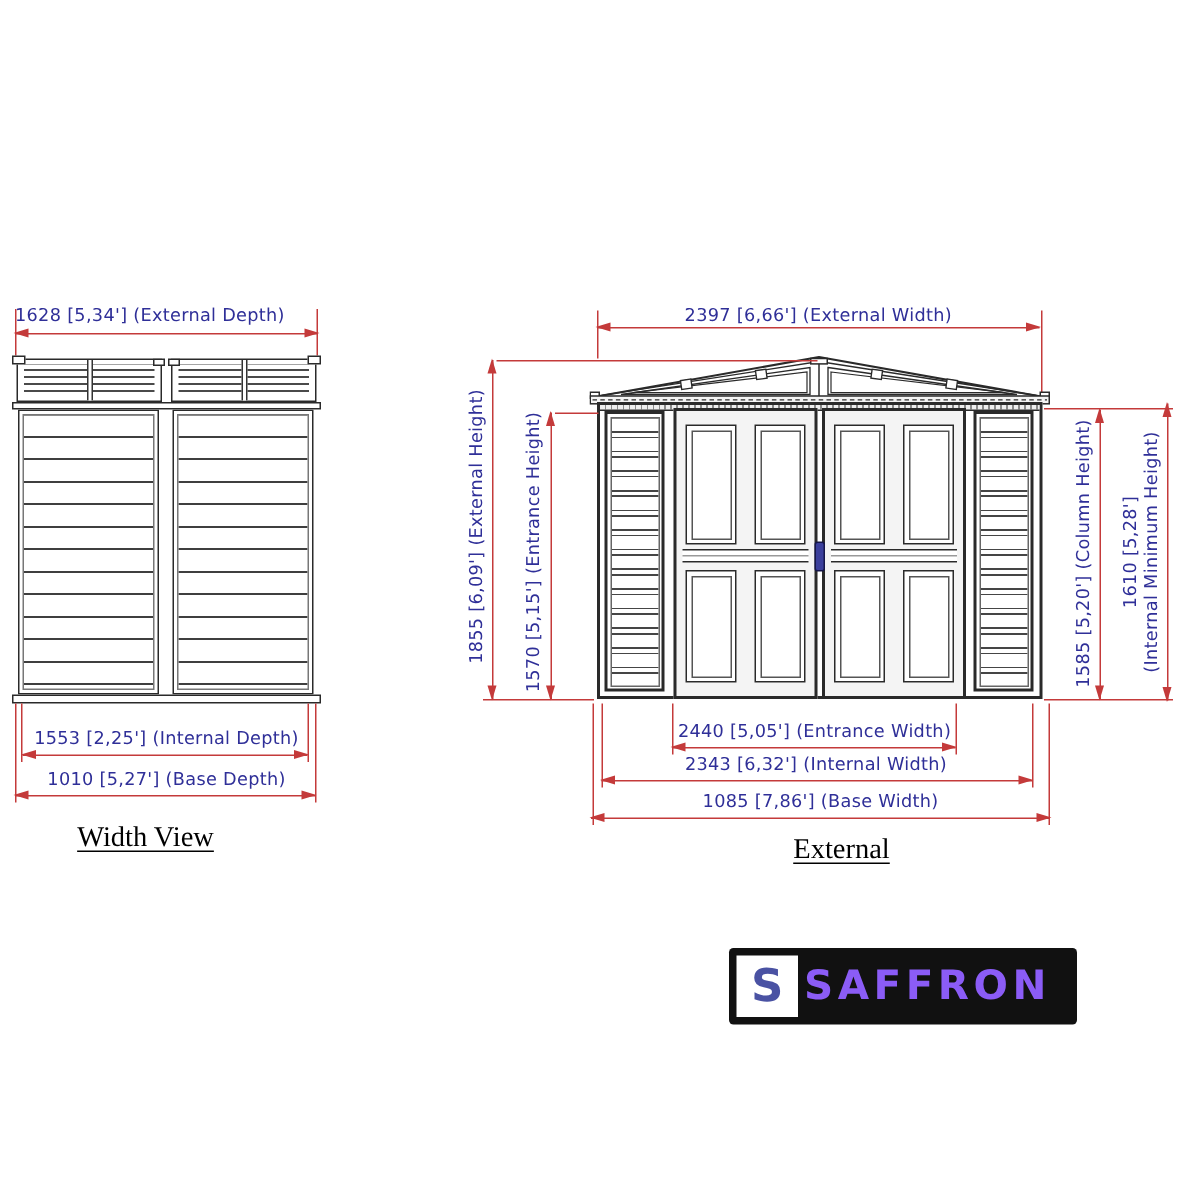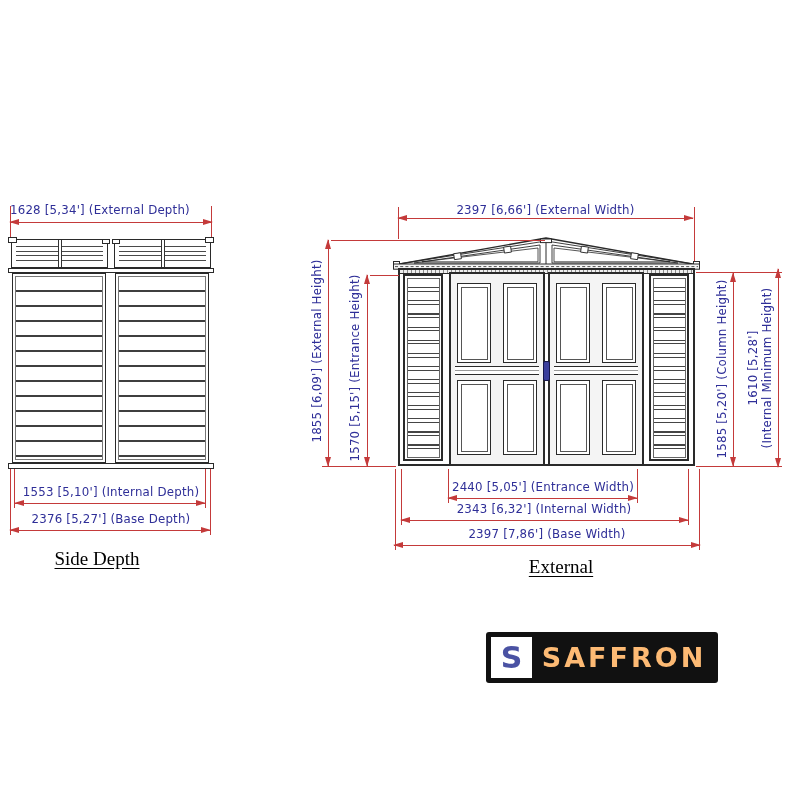--- a/index.html
+++ b/index.html
@@ -58,21 +58,21 @@
            border-top:1.6px solid var(--line); border-bottom:1.6px solid var(--line); }
   .drail::after { content:""; position:absolute; left:0; right:0; top:2.8px; height:1px; background:#999; }
   .handle { position:absolute; width:7px; height:20px; background:var(--door-handle);
             border:1px solid #15164a; border-radius:2px; z-index:3; }
 
   
   .logo { position:absolute; background:var(--logo-bg); border-radius:3px; display:flex; align-items:center; }
   .logo-sq { position:absolute; left:5px; top:5px; width:41px; height:41px; background:#fff;
              display:flex; align-items:center; justify-content:center; }
   .logo-s { color:var(--logo-monogram); font-size:30px; font-weight:bold; line-height:1; }
-  .logo-word { position:absolute; left:50px; right:6px; text-align:center; color:#fdba74;
+  .logo-word { position:absolute; left:50px; right:6px; color:#8b5cf6;
                font-size:27px; font-weight:bold; letter-spacing:3px; }
 </style>
 </head>
 <body style="--dim-line: #c43a3a; --dim-text: #2f2f98; --line: #2a2a2a; --logo-bg: #111111; --logo-monogram: #4a52a3; --door-handle: #3b3f9c;">
 
 <section>
   <div class="dim-text" style="left:10px;top:203px;width:162px;">1628 [5,34'] (External Depth)</div>
   <div class="dimh" style="left:10px;top:222px;width:202px;">
     <i class="ar w"></i>
     <i class="ar e"></i>
@@ -100,36 +100,36 @@
       <div class="sbay" style="left:1px;width:94px;">
         <div class="sbay-in siding"></div>
       </div>
       <div class="sbay" style="left:104px;width:94px;">
         <div class="sbay-in siding"></div>
       </div>
     </div>
     <div class="sv-base" style="left:-2px;top:226px;width:206px;height:6px;"></div>
   </div>
 
-  <div class="dim-text" style="left:10px;top:485px;width:202px;">1553 [5,10'] (Internal Depth)</div>
+  <div class="dim-text" style="left:10px;top:485px;width:202px;">1553 [2,25'] (Internal Depth)</div>
   <div class="dimh" style="left:15px;top:503px;width:190px;">
     <i class="ar w"></i>
     <i class="ar e"></i>
   </div>
-  <div class="dim-text" style="left:10px;top:512px;width:202px;">2376 [5,27'] (Base Depth)</div>
+  <div class="dim-text" style="left:10px;top:512px;width:202px;">1010 [5,27'] (Base Depth)</div>
   <div class="dimh" style="left:10px;top:530px;width:200px;">
     <i class="ar w"></i>
     <i class="ar e"></i>
   </div>
   <div class="extv" style="left:14px;top:469px;height:39px;"></div>
   <div class="extv" style="left:205px;top:469px;height:39px;"></div>
   <div class="extv" style="left:9.5px;top:469px;height:66px;"></div>
   <div class="extv" style="left:210px;top:469px;height:66px;"></div>
 
-  <div class="view-title" style="left:34px;top:548px;width:126px;">Side Depth</div>
+  <div class="view-title" style="left:34px;top:548px;width:126px;">Width View</div>
 </section>
 
 <section>
   <div class="dim-text" style="left:398px;top:203px;width:295px;">2397 [6,66'] (External Width)</div>
   <div class="dimh" style="left:398px;top:218px;width:295px;">
     <i class="ar w"></i>
     <i class="ar e"></i>
   </div>
   <div class="extv" style="left:398px;top:207px;height:32px;"></div>
   <div class="extv" style="left:693.5px;top:207px;height:62px;"></div>
@@ -231,21 +231,21 @@
   <div class="dim-text" style="left:398px;top:480px;width:290px;">2440 [5,05'] (Entrance Width)</div>
   <div class="dimh" style="left:448px;top:498px;width:189px;">
     <i class="ar w"></i>
     <i class="ar e"></i>
   </div>
   <div class="dim-text" style="left:399px;top:502px;width:290px;">2343 [6,32'] (Internal Width)</div>
   <div class="dimh" style="left:401px;top:520px;width:287px;">
     <i class="ar w"></i>
     <i class="ar e"></i>
   </div>
-  <div class="dim-text" style="left:402px;top:527px;width:290px;">2397 [7,86'] (Base Width)</div>
+  <div class="dim-text" style="left:402px;top:527px;width:290px;">1085 [7,86'] (Base Width)</div>
   <div class="dimh" style="left:394px;top:545px;width:306px;">
     <i class="ar w"></i>
     <i class="ar e"></i>
   </div>
   <div class="extv" style="left:448px;top:469px;height:34px;"></div>
   <div class="extv" style="left:637px;top:469px;height:34px;"></div>
   <div class="extv" style="left:401px;top:469px;height:56px;"></div>
   <div class="extv" style="left:688px;top:469px;height:56px;"></div>
   <div class="extv" style="left:394.5px;top:469px;height:81px;"></div>
   <div class="extv" style="left:699px;top:469px;height:81px;"></div>

